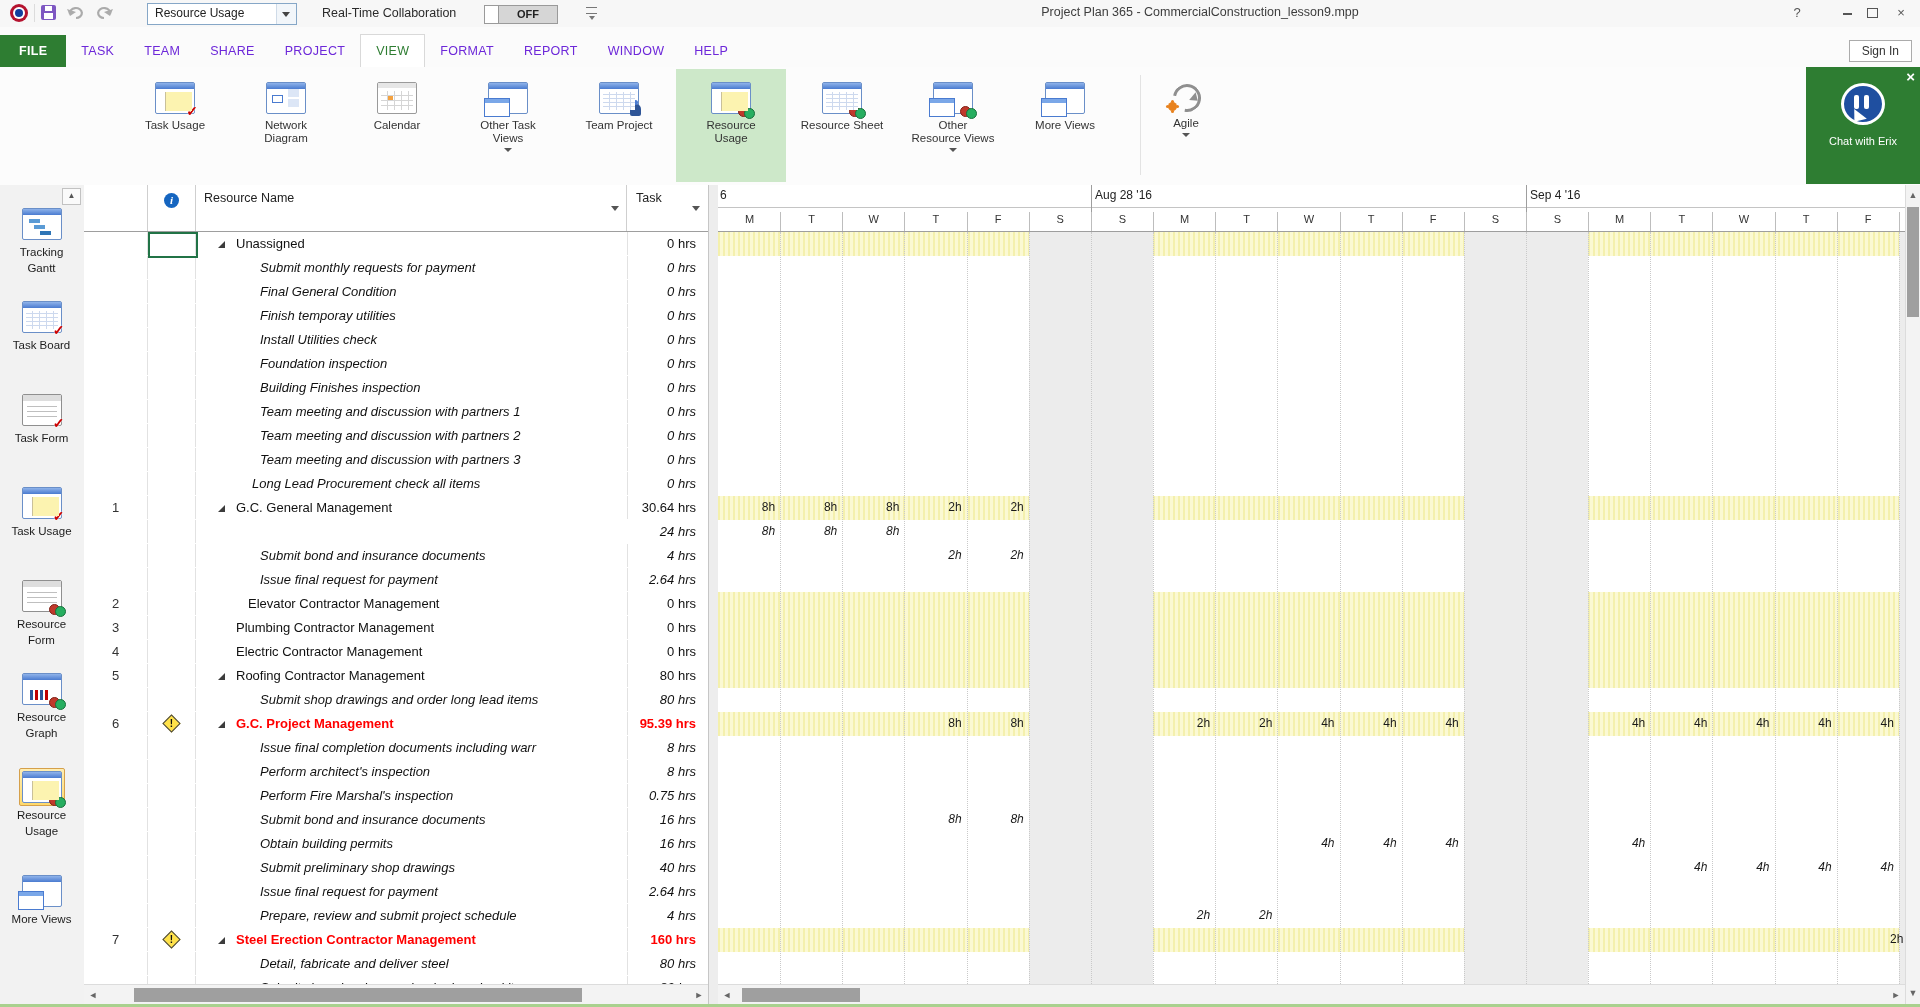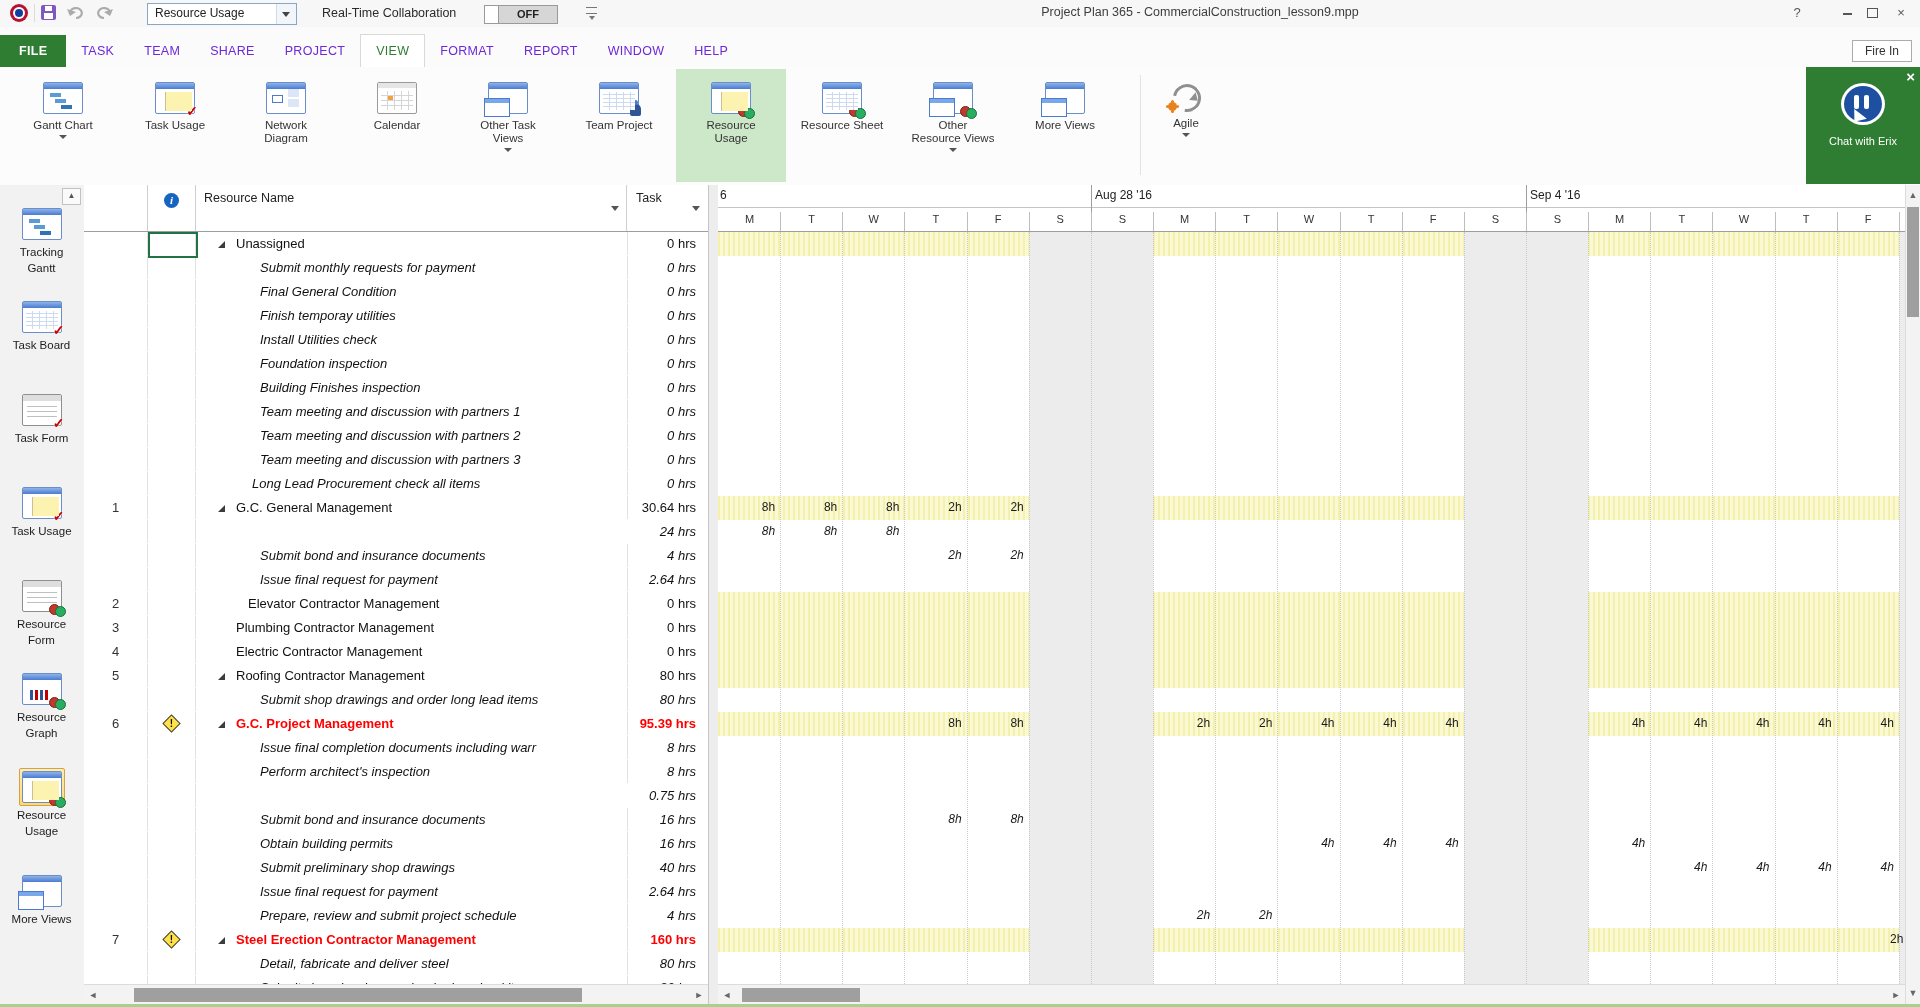--- a/index.html
+++ b/index.html
@@ -207,33 +207,32 @@
       <div class="tab">TASK</div>
       <div class="tab">TEAM</div>
       <div class="tab">SHARE</div>
       <div class="tab">PROJECT</div>
       <div class="tab active">VIEW</div>
       <div class="tab">FORMAT</div>
       <div class="tab">REPORT</div>
       <div class="tab">WINDOW</div>
       <div class="tab">HELP</div>
     </div>
-  <button id="signin">Fire In</button>
+  <button id="signin">Sign In</button>
 </div>
 
 <div id="ribbon">
   <div class="ribbon-sep"></div>
   <div id="chat">
     <span class="x">×</span>
     <div class="bubble">
         <span class="bubble-tail"></span>
       </div>
     <div class="clabel">Chat with Erix</div>
   </div>
-<div class="rbtn" style="left: 8px;"><div class="ric v-gantt"></div><div class="rlabel">Gantt Chart</div><div class="rdrop"></div></div>
     <div class="rbtn" style="left: 120px;"><div class="ric v-ysheet"><span class="badge-check">✓</span></div><div class="rlabel">Task Usage</div></div>
     <div class="rbtn" style="left: 231px;"><div class="ric v-net"></div><div class="rlabel">Network</div><div class="rlabel">Diagram</div></div>
     <div class="rbtn" style="left: 342px;"><div class="ric v-cal"><span class="badge-cell"></span></div><div class="rlabel">Calendar</div></div>
     <div class="rbtn" style="left: 453px;"><div class="ric v-dual"><span class="badge-chart"></span></div><div class="rlabel">Other Task</div><div class="rlabel">Views</div><div class="rdrop"></div></div>
     <div class="rbtn" style="left: 564px;"><div class="ric v-grid"><span class="badge-person"></span></div><div class="rlabel">Team Project</div></div>
     <div class="rbtn active" style="left: 676px;"><div class="ric v-ysheet"><span class="badge-people"></span></div><div class="rlabel">Resource</div><div class="rlabel">Usage</div></div>
     <div class="rbtn" style="left: 787px;"><div class="ric v-grid"><span class="badge-people"></span></div><div class="rlabel">Resource Sheet</div></div>
     <div class="rbtn" style="left: 898px;"><div class="ric v-dual"><span class="badge-people"></span></div><div class="rlabel">Other</div><div class="rlabel">Resource Views</div><div class="rdrop"></div></div>
     <div class="rbtn" style="left: 1010px;"><div class="ric v-dual"><span class="badge-chart"></span></div><div class="rlabel">More Views</div></div>
     <div class="rbtn" style="left: 1131px;"><div class="ric v-agile"><span class="badge-gear"></span></div><div class="rlabel">Agile</div><div class="rdrop"></div></div>
@@ -453,20 +452,23 @@
         <div class="tc c-num"></div>
         <div class="tc c-info"></div>
         <div class="tc c-name">
           <span class="nm" style="left: 64px;">Perform architect's inspection</span>
         </div>
         <div class="tc c-work">8 hrs</div>
       </div>
       <div class="trow assign" style="top: 552px;">
         <div class="tc c-num"></div>
         <div class="tc c-info"></div>
+        <div class="tc c-name">
+          <span class="nm" style="left: 64px;">Perform Fire Marshal's inspection</span>
+        </div>
         <div class="tc c-work">0.75 hrs</div>
       </div>
       <div class="trow assign" style="top: 576px;">
         <div class="tc c-num"></div>
         <div class="tc c-info"></div>
         <div class="tc c-name">
           <span class="nm" style="left: 64px;">Submit bond and insurance documents</span>
         </div>
         <div class="tc c-work">16 hrs</div>
       </div>

